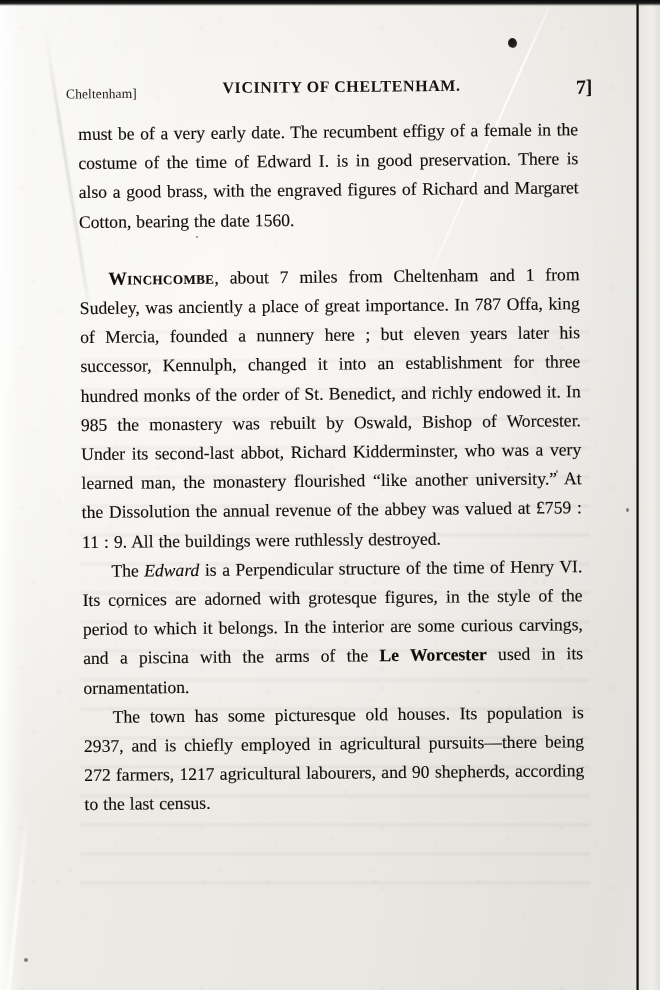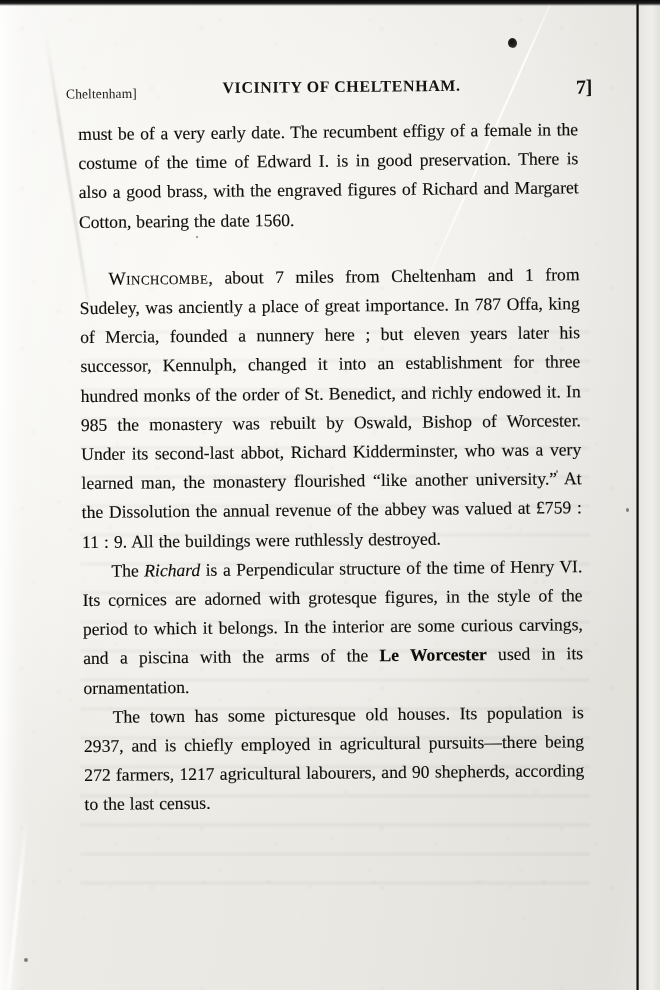--- a/index.html
+++ b/index.html
@@ -217,20 +217,21 @@
     color: #16130f;
     word-spacing: .6px;
     -webkit-text-stroke: 0.18px rgba(20,17,13,.75);
   }
   p.para.gap-before { margin-top: 28px; }
   p.para.indent { text-indent: 1.65em; }
   .smallcaps {
     font-variant: small-caps;
     font-size: 1.04em;
     letter-spacing: .45px;
+    font-weight: bold;
   }
   em.ital { font-style: italic; }
   .heavy { font-weight: 700; }
 
   
   .textblock { filter: contrast(1.06) brightness(0.99); }
 </style>
 </head>
 <body>
 
@@ -255,21 +256,21 @@
 
     <p class="para">
       <span>must be of a very early date.   The recumbent effigy of a female in the costume of the time of Edward I. is in good preservation.   There is also a good brass, with the engraved figures of Richard and Margaret Cotton, bearing the date 1560.</span>
     </p>
 
     <p class="para gap-before indent">
       <span class="smallcaps">Winchcombe</span><span>, about 7 miles from Cheltenham and 1 from Sudeley, was anciently a place of great importance.   In 787 Offa, king of Mercia, founded a nunnery here ; but eleven years later his successor, Kennulph, changed it into an establishment for three hundred monks of the order of St. Benedict, and richly endowed it.   In 985 the monastery was rebuilt by Oswald, Bishop of Worcester.   Under its second-last abbot, Richard Kidderminster, who was a very learned man, the monastery flourished “like another university.” At the Dissolution the annual revenue of the abbey was valued at £759 : 11 : 9.   All the buildings were ruthlessly destroyed.</span>
     </p>
 
     <p class="para indent">
-      <span>The </span><em class="ital">Richard</em><span> is a Perpendicular structure of the time of Henry VI.   Its cornices are adorned with grotesque figures, in the style of the period to which it belongs. In the interior are some curious carvings, and a piscina with the arms of the </span><span class="heavy">Le Worcester</span><span> used in its ornamentation.</span>
+      <span>The </span><em class="ital">Edward</em><span> is a Perpendicular structure of the time of Henry VI.   Its cornices are adorned with grotesque figures, in the style of the period to which it belongs. In the interior are some curious carvings, and a piscina with the arms of the </span><span class="heavy">Le Worcester</span><span> used in its ornamentation.</span>
     </p>
 
     <p class="para indent">
       <span>The town has some picturesque old houses.   Its population is 2937, and is chiefly employed in agricultural pursuits—there being 272 farmers, 1217 agricultural labourers, and 90 shepherds, according to the last census.</span>
     </p>
 
   </div>
 
   <div class="ink-blot"></div>
   <div class="speck" style="left:196px; top:236px; width:2px; height:2px;"></div>

